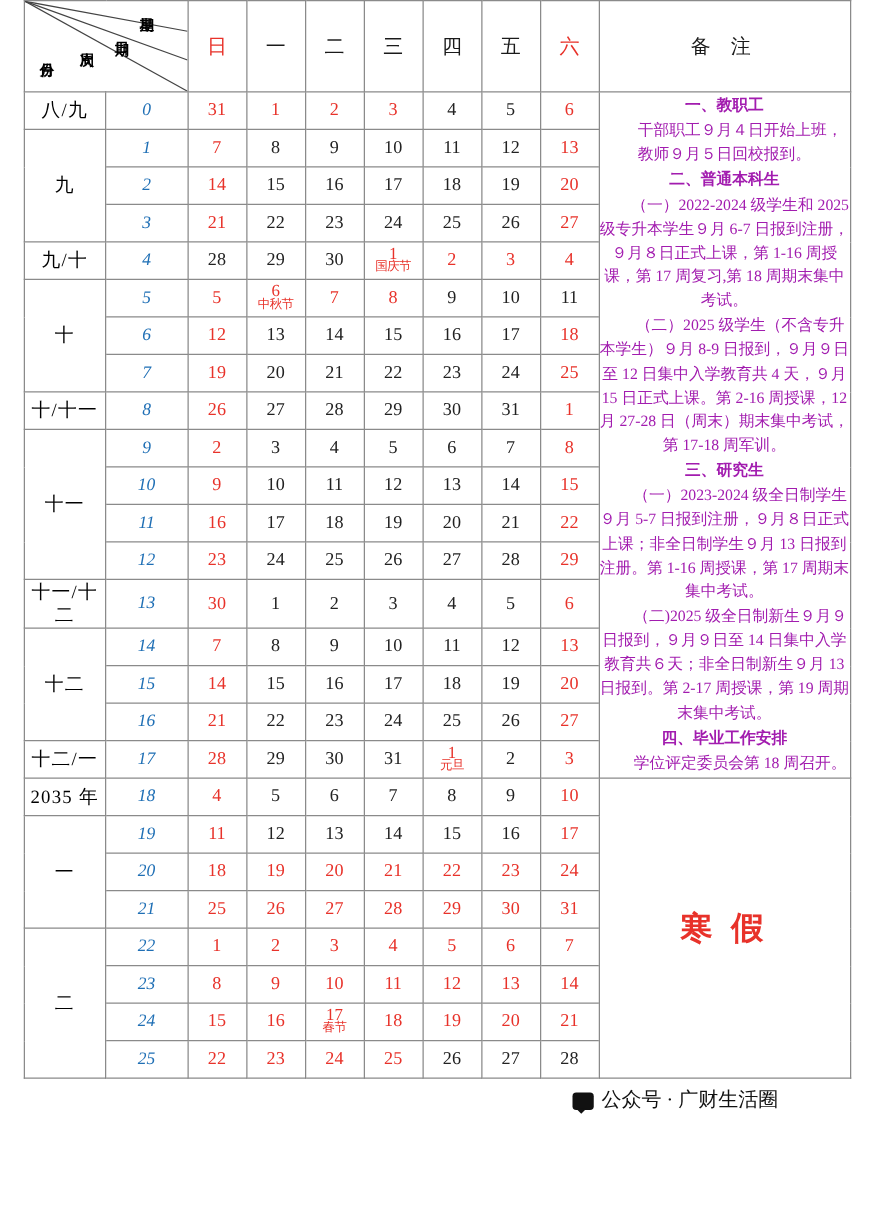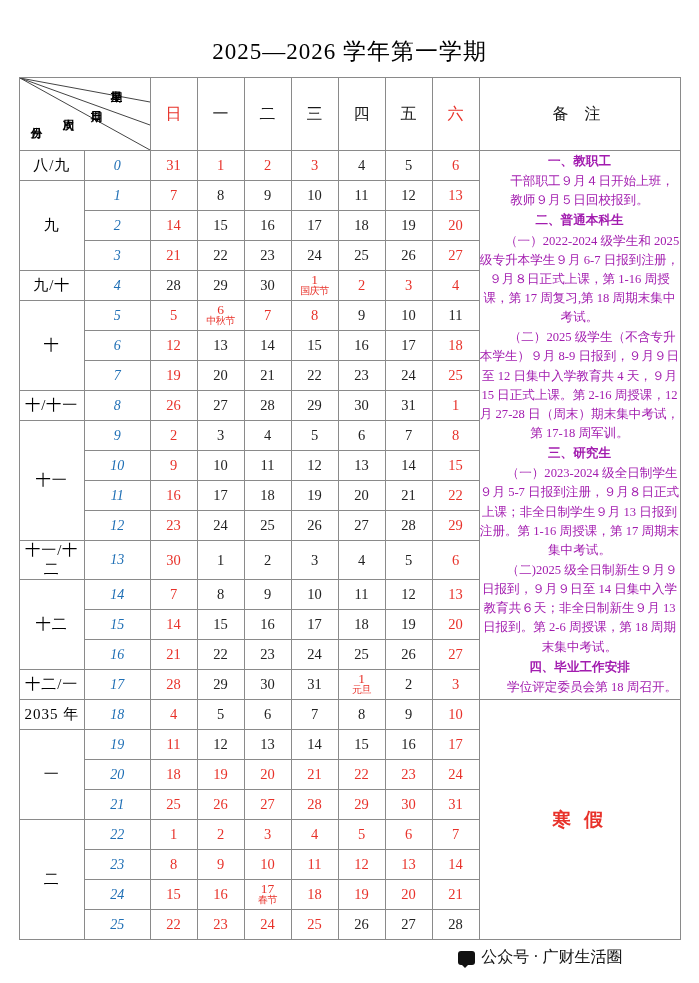--- a/index.html
+++ b/index.html
@@ -117,21 +117,21 @@
     line-height: 1.52;
     color: #a21caf;
   }
   td.notes p { margin: 0 0 1px 0; }
   td.notes p.head { font-weight: bold; }
   td.notes p.ind { text-indent: 2em; }
   td.winter {
     text-align: center;
     vertical-align: middle;
     color: #e8322a;
-    font-size: 19px;
+    font-size: 26px;
     font-weight: bold;
     letter-spacing: 4px;
     font-family: "Liberation Serif", serif;
   }
   .footer {
     width: 650px;
     margin: 0 auto;
     display: flex;
     justify-content: flex-end;
     align-items: center;
@@ -162,21 +162,20 @@
     border-left: 4px solid transparent;
     border-right: 4px solid transparent;
     border-top: 4px solid #111;
   }
 </style>
 </head>
 <body>
 
 <div class="page">
 
-  <div class="title">2025—2026 学年第一学期</div>
 
   <table class="cal">
     <thead>
       <tr>
         <th class="corner" colspan="2">
           <svg width="130" height="72" viewBox="0 0 130 72">
             <line x1="0" y1="0" x2="130" y2="72" stroke="#444" stroke-width="1"></line>
             <line x1="0" y1="0" x2="130" y2="47" stroke="#444" stroke-width="1"></line>
             <line x1="0" y1="0" x2="130" y2="24" stroke="#444" stroke-width="1"></line>
           </svg>
@@ -207,21 +206,21 @@
           <td class="day">5</td>
           <td class="day red">6</td>
           <td class="notes" rowspan="18">
             <p class="head">一、教职工</p>
             <p class="ind">干部职工９月４日开始上班，教师９月５日回校报到。</p>
             <p class="head">二、普通本科生</p>
             <p class="ind">（一）2022-2024 级学生和 2025 级专升本学生９月 6-7 日报到注册，９月８日正式上课，第 1-16 周授课，第 17 周复习,第 18 周期末集中考试。</p>
             <p class="ind">（二）2025 级学生（不含专升本学生）９月 8-9 日报到，９月９日至 12 日集中入学教育共 4 天，９月 15 日正式上课。第 2-16 周授课，12 月 27-28 日（周末）期末集中考试，第 17-18 周军训。</p>
             <p class="head">三、研究生</p>
             <p class="ind">（一）2023-2024 级全日制学生９月 5-7 日报到注册，９月８日正式上课；非全日制学生９月 13 日报到注册。第 1-16 周授课，第 17 周期末集中考试。</p>
-            <p class="ind">（二)2025 级全日制新生９月９日报到，９月９日至 14 日集中入学教育共６天；非全日制新生９月 13 日报到。第 2-6 周授课，第 18 周期末集中考试。</p>
+            <p class="ind">（二)2025 级全日制新生９月９日报到，９月９日至 14 日集中入学教育共６天；非全日制新生９月 13 日报到。第 2-17 周授课，第 19 周期末集中考试。</p>
             <p class="head">四、毕业工作安排</p>
             <p class="ind">学位评定委员会第 18 周召开。</p>
           </td>
         </tr>
         <tr>
           <td class="month" rowspan="3">九</td>
           <td class="week">1</td>
           <td class="day red">7</td>
           <td class="day">8</td>
           <td class="day">9</td>

